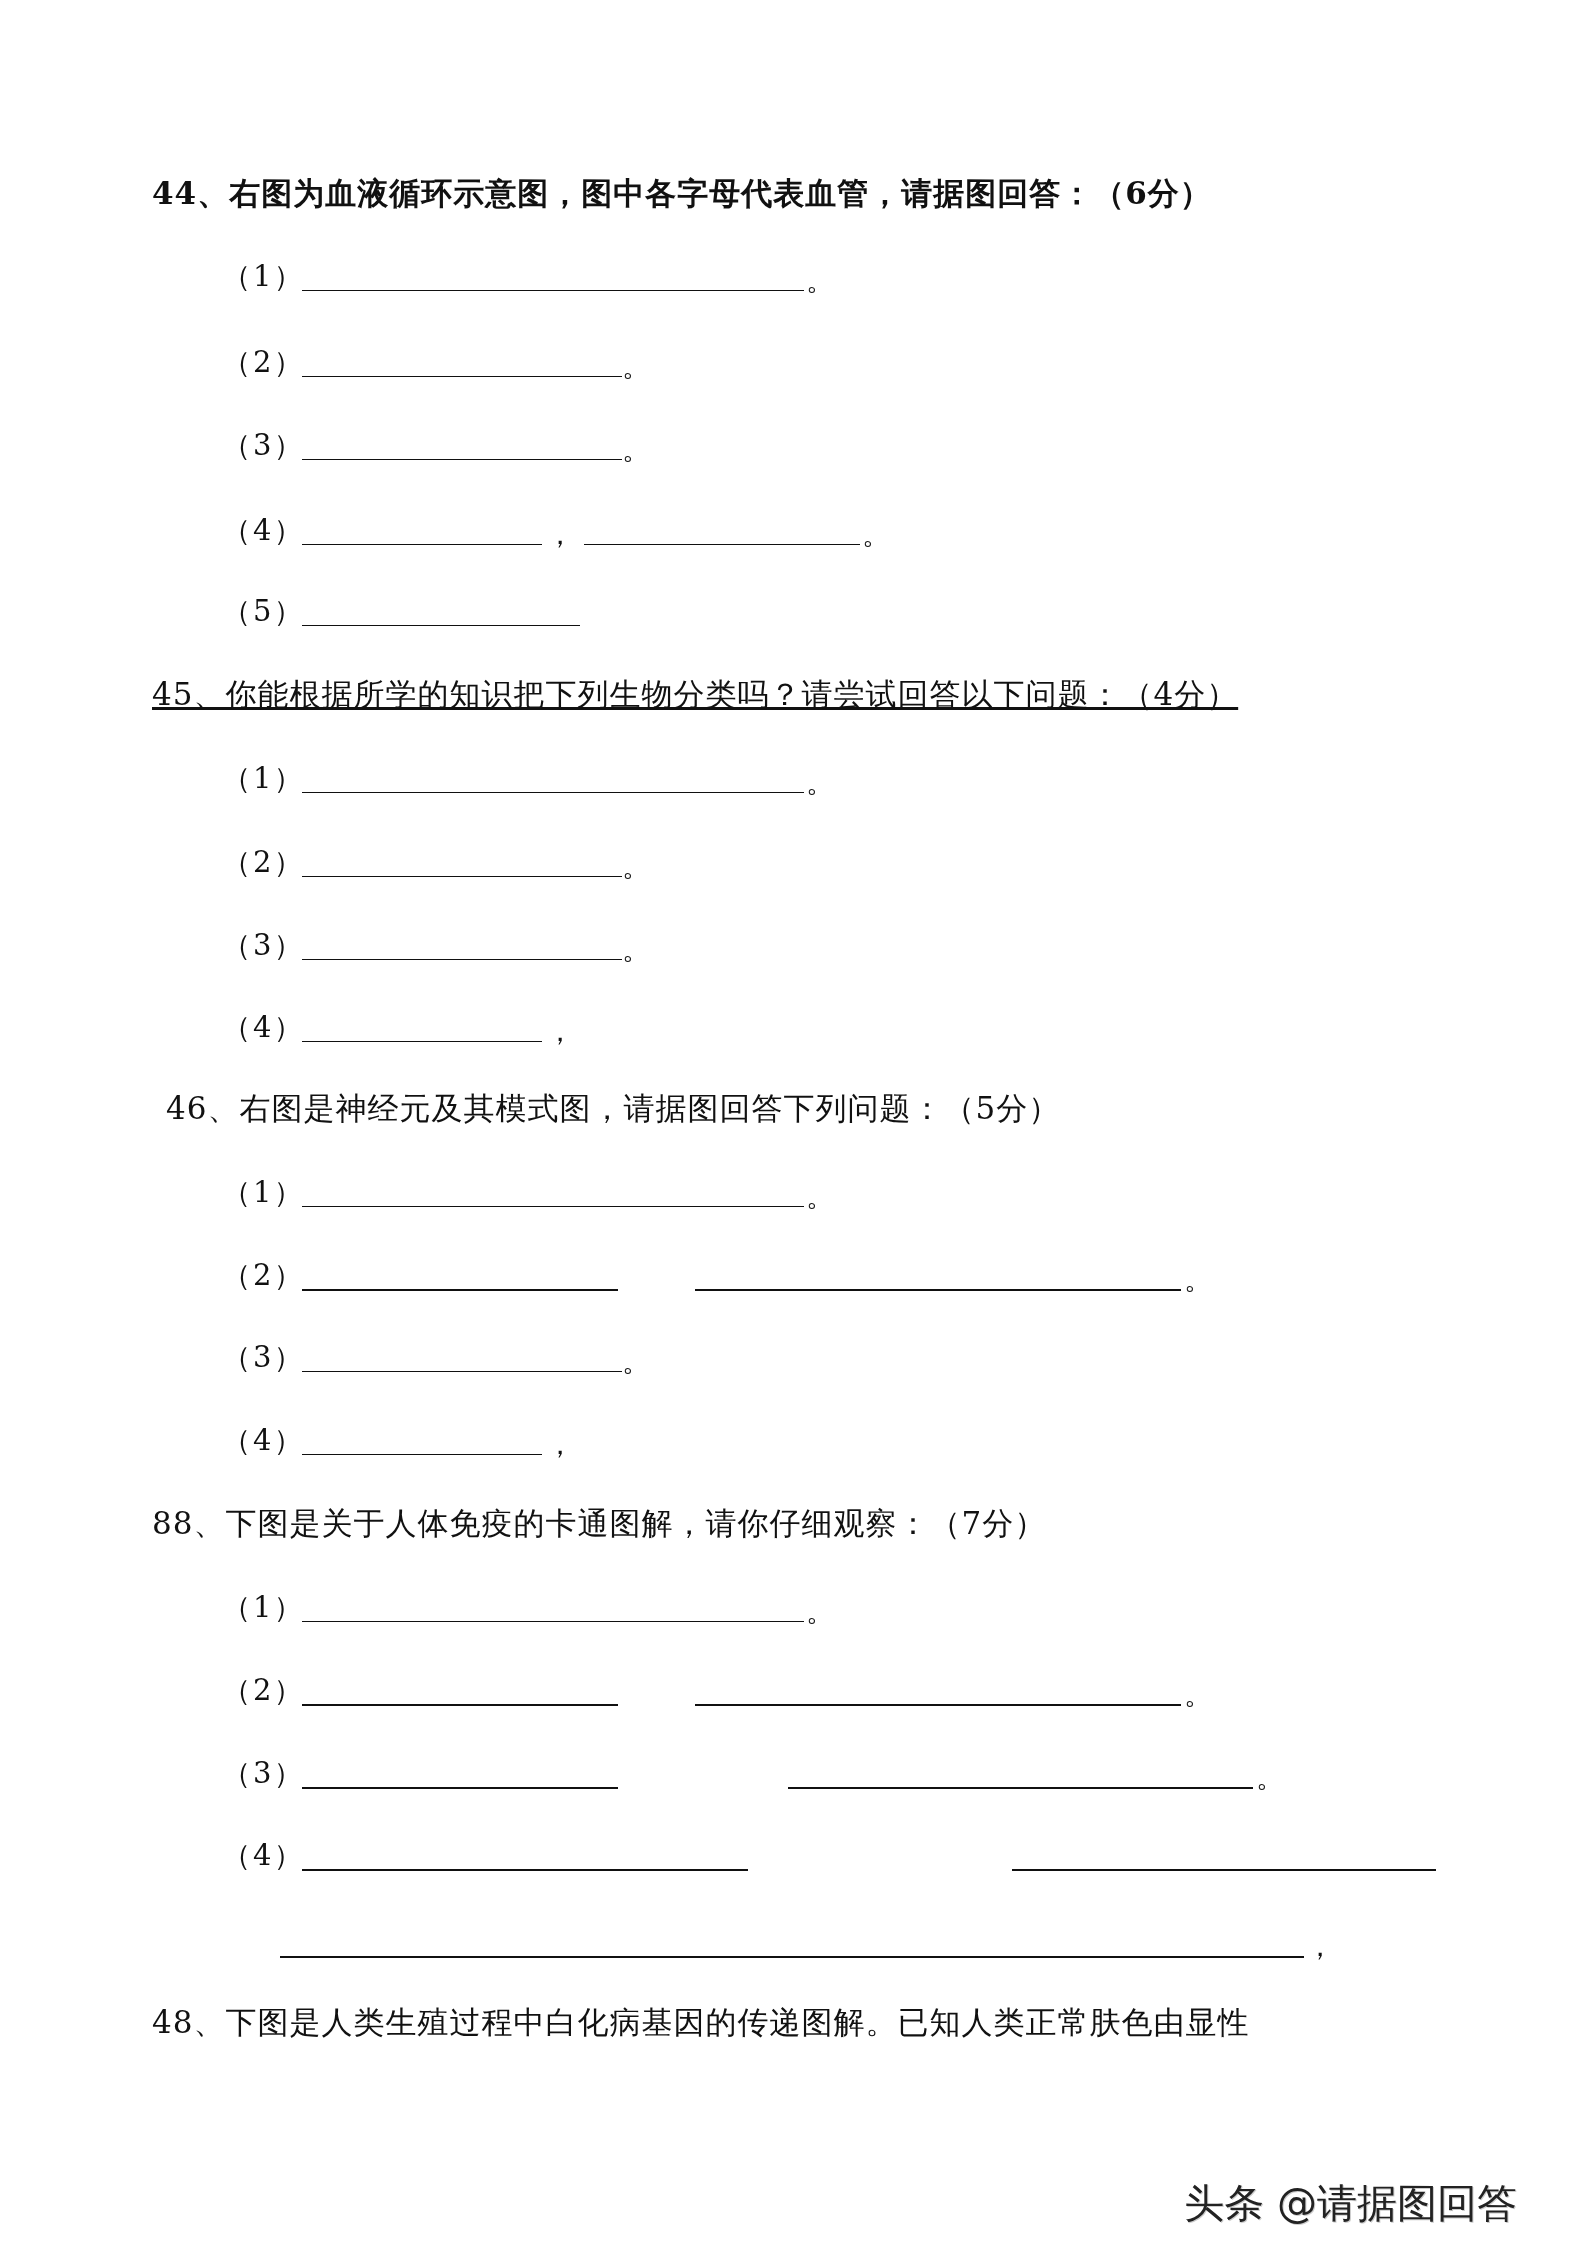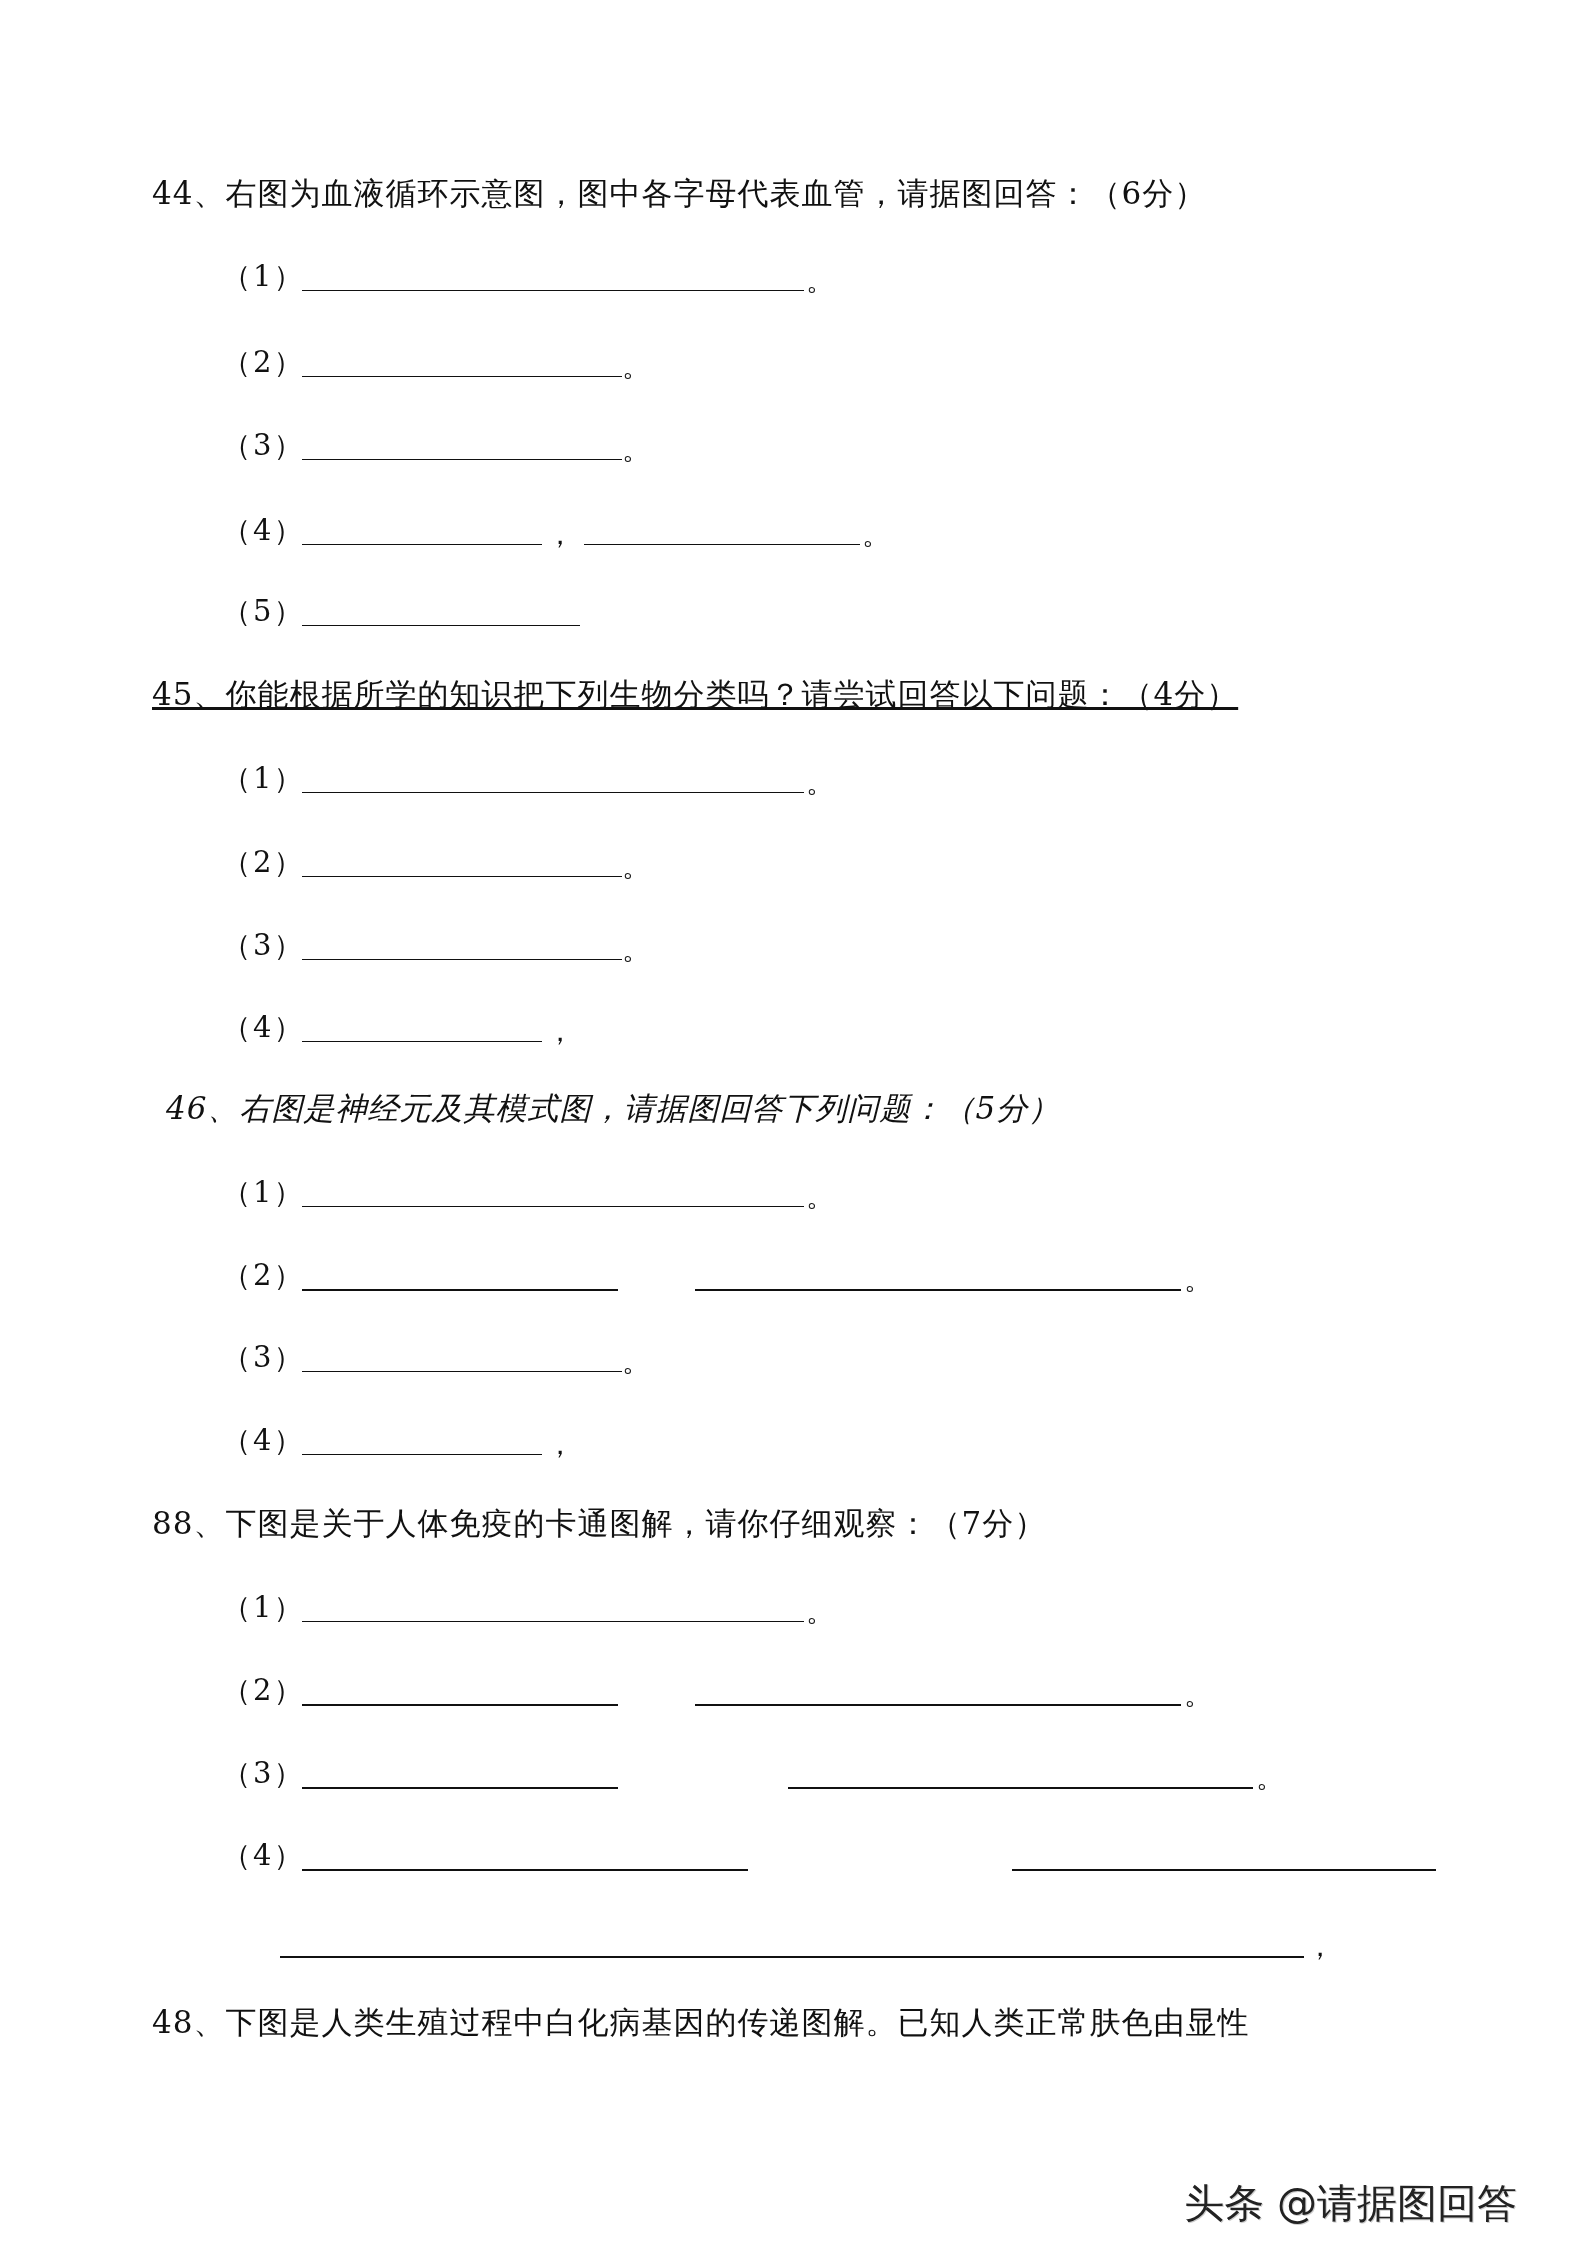--- a/index.html
+++ b/index.html
@@ -10,21 +10,21 @@
   .lbl { display:inline-block; width:80px; letter-spacing:2px; }
   .blank { position:absolute; height:0; border-bottom:2px solid #111; }
   .blank.thin { border-bottom-width:1.5px; }
   .punct { position:absolute; font-size:28px; line-height:30px; }
   .wm { position:absolute; right:70px; top:2176px; font-family:"DejaVu Sans","Liberation Sans",sans-serif;
         font-size:40px; color:#222; text-shadow:1px 1px 0 #ccc; }
 </style>
 </head>
 <body>
 
-<div class="q" style="left:152px;top:173px;">44、右图为血液循环示意图，图中各字母代表血管，请据图回答：（6分）</div>
+<div class="q" style="left:152px;top:173px;font-weight:bold;">44、右图为血液循环示意图，图中各字母代表血管，请据图回答：（6分）</div>
 <div class="item" style="top:256px;"><span class="lbl">（1）</span></div>
 <div class="blank thin" style="left:302px;top:290px;width:502px;"></div>
 <div class="punct" style="left:806px;top:266px;">。</div>
 
 <div class="item" style="top:342px;"><span class="lbl">（2）</span></div>
 <div class="blank thin" style="left:302px;top:376px;width:320px;"></div>
 <div class="punct" style="left:622px;top:352px;">。</div>
 
 <div class="item" style="top:425px;"><span class="lbl">（3）</span></div>
 <div class="blank thin" style="left:302px;top:459px;width:320px;"></div>
@@ -49,21 +49,21 @@
 <div class="punct" style="left:622px;top:852px;">。</div>
 
 <div class="item" style="top:925px;"><span class="lbl">（3）</span></div>
 <div class="blank thin" style="left:302px;top:959px;width:320px;"></div>
 <div class="punct" style="left:622px;top:935px;">。</div>
 
 <div class="item" style="top:1007px;"><span class="lbl">（4）</span></div>
 <div class="blank thin" style="left:302px;top:1041px;width:240px;"></div>
 <div class="punct" style="left:546px;top:1017px;">，</div>
 
-<div class="q" style="left:166px;top:1088px;font-style:italic;">46、右图是神经元及其模式图，请据图回答下列问题：（5分）</div>
+<div class="q" style="left:166px;top:1088px;">46、右图是神经元及其模式图，请据图回答下列问题：（5分）</div>
 <div class="item" style="top:1172px;"><span class="lbl">（1）</span></div>
 <div class="blank thin" style="left:302px;top:1206px;width:502px;"></div>
 <div class="punct" style="left:806px;top:1182px;">。</div>
 
 <div class="item" style="top:1255px;"><span class="lbl">（2）</span></div>
 <div class="blank" style="left:302px;top:1289px;width:316px;"></div>
 <div class="blank" style="left:695px;top:1289px;width:486px;"></div>
 <div class="punct" style="left:1184px;top:1265px;">。</div>
 
 <div class="item" style="top:1337px;"><span class="lbl">（3）</span></div>

